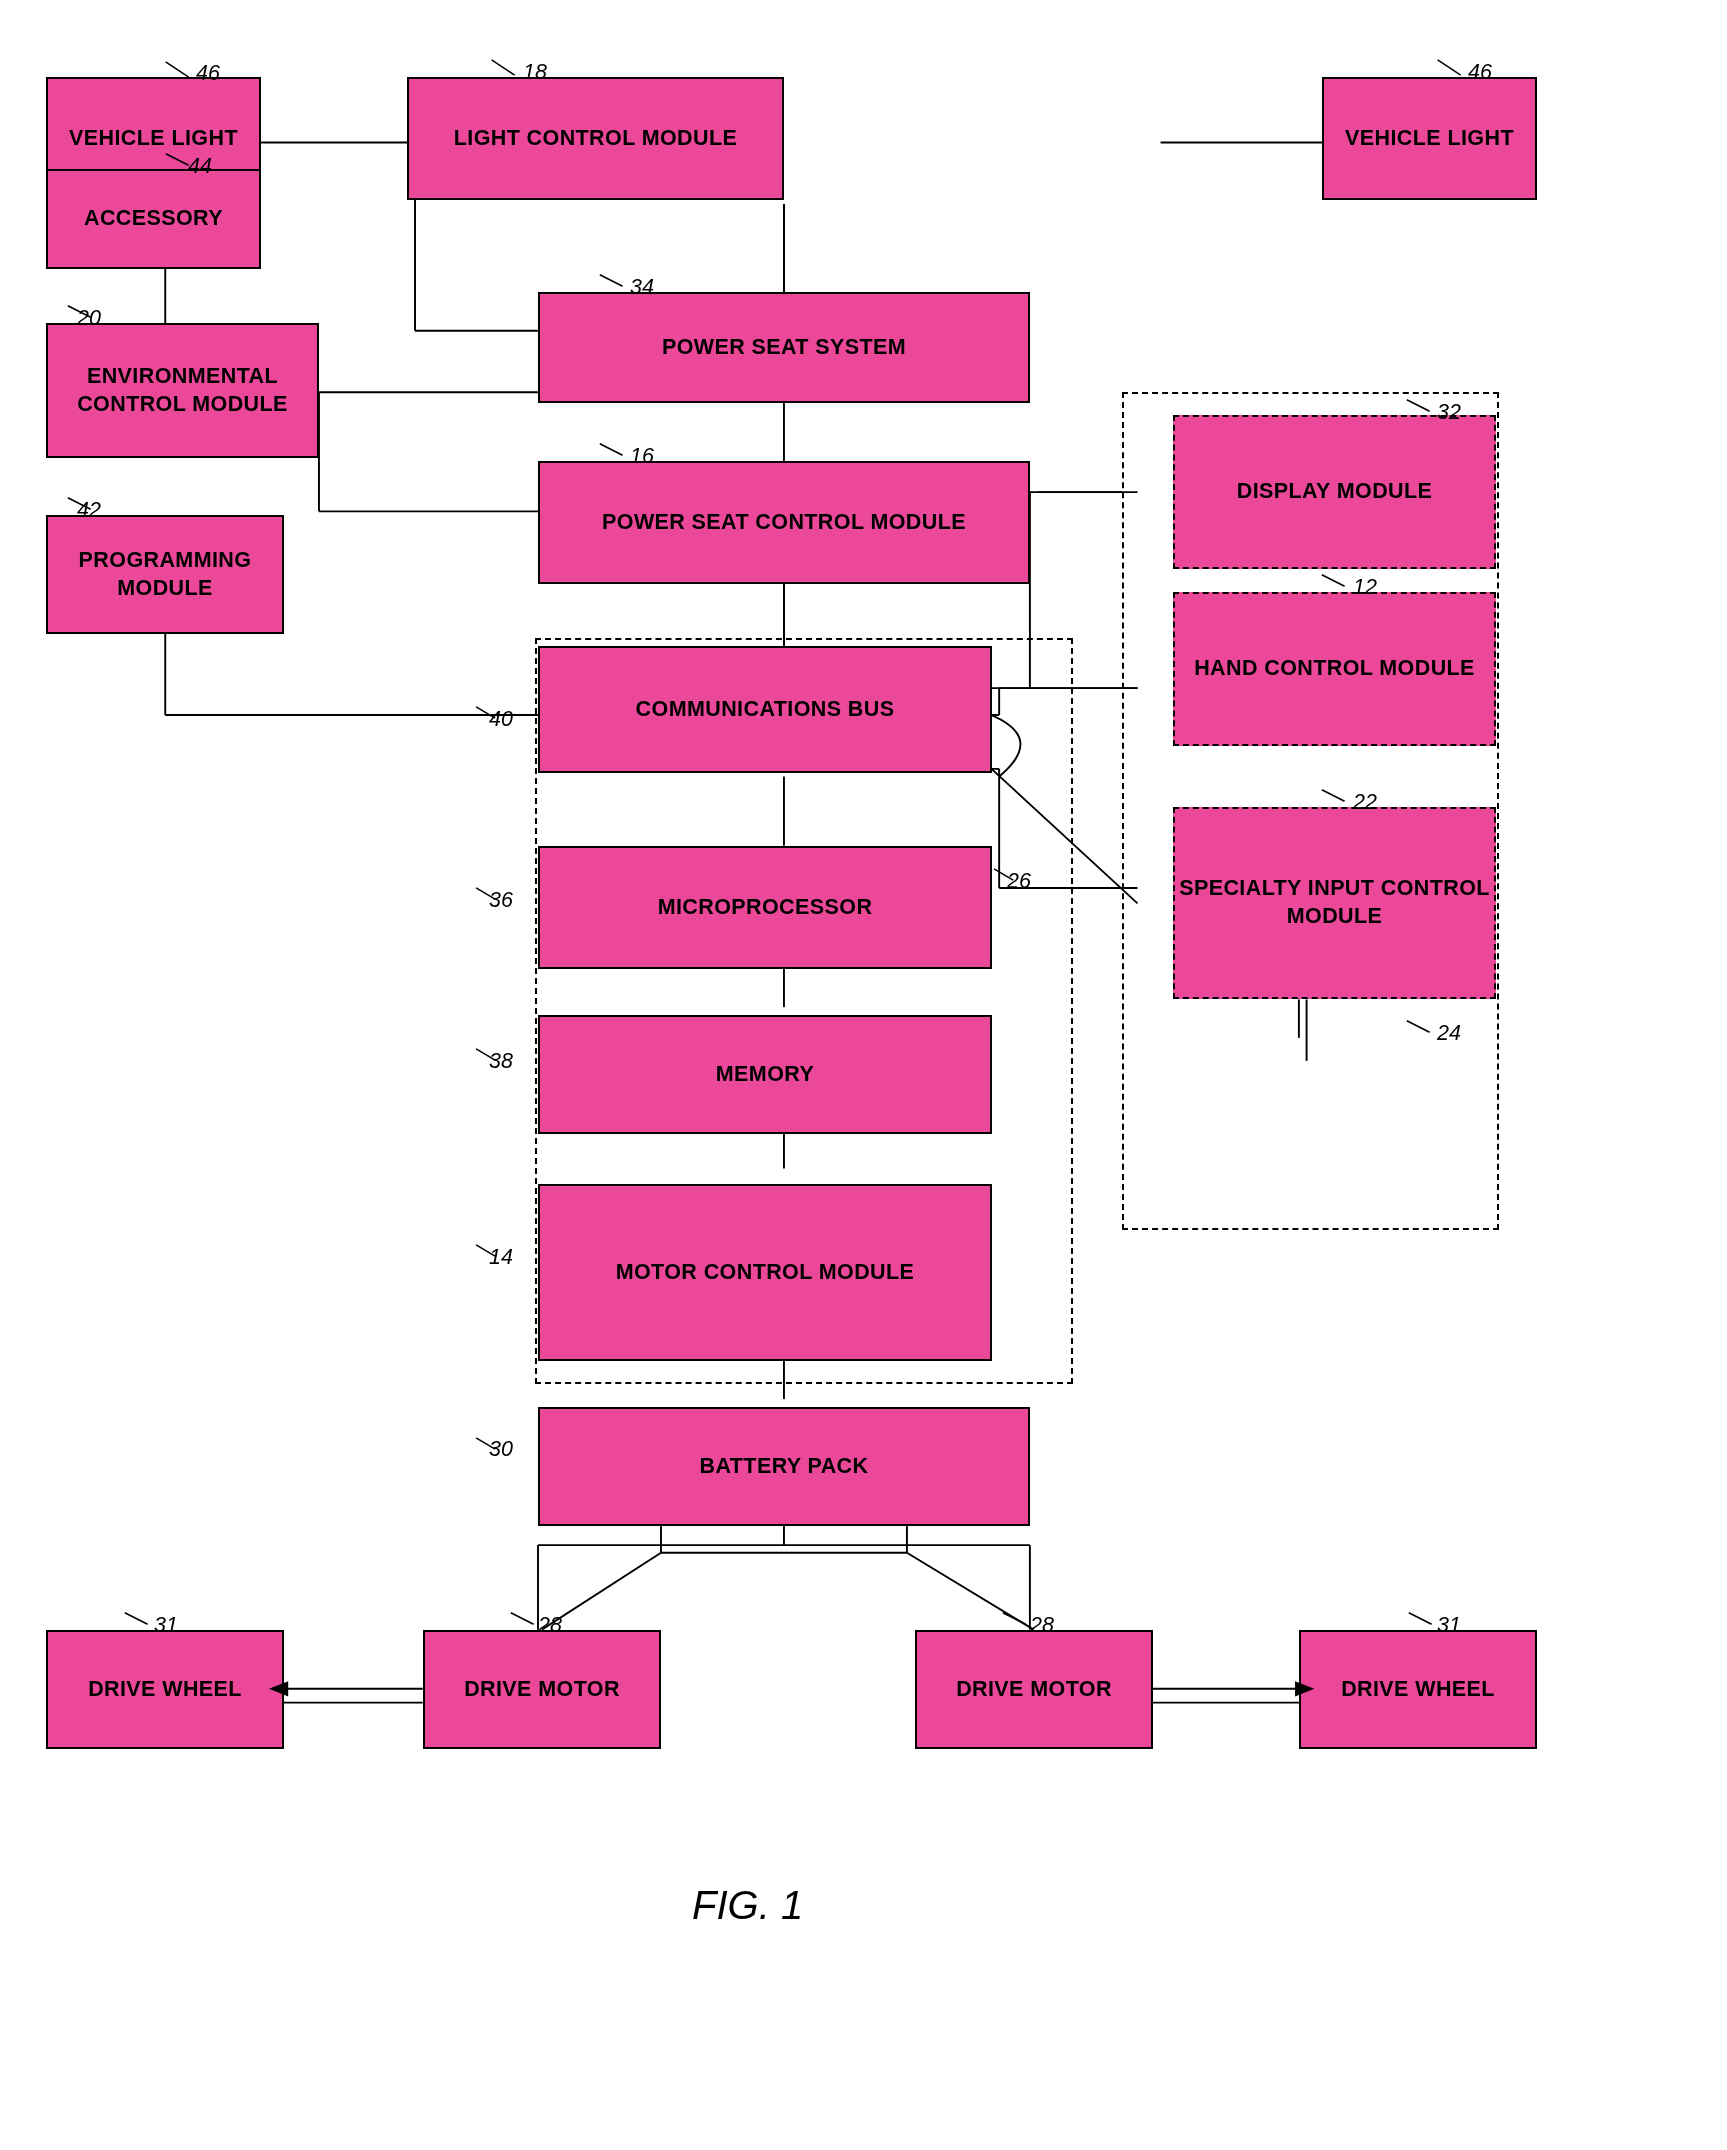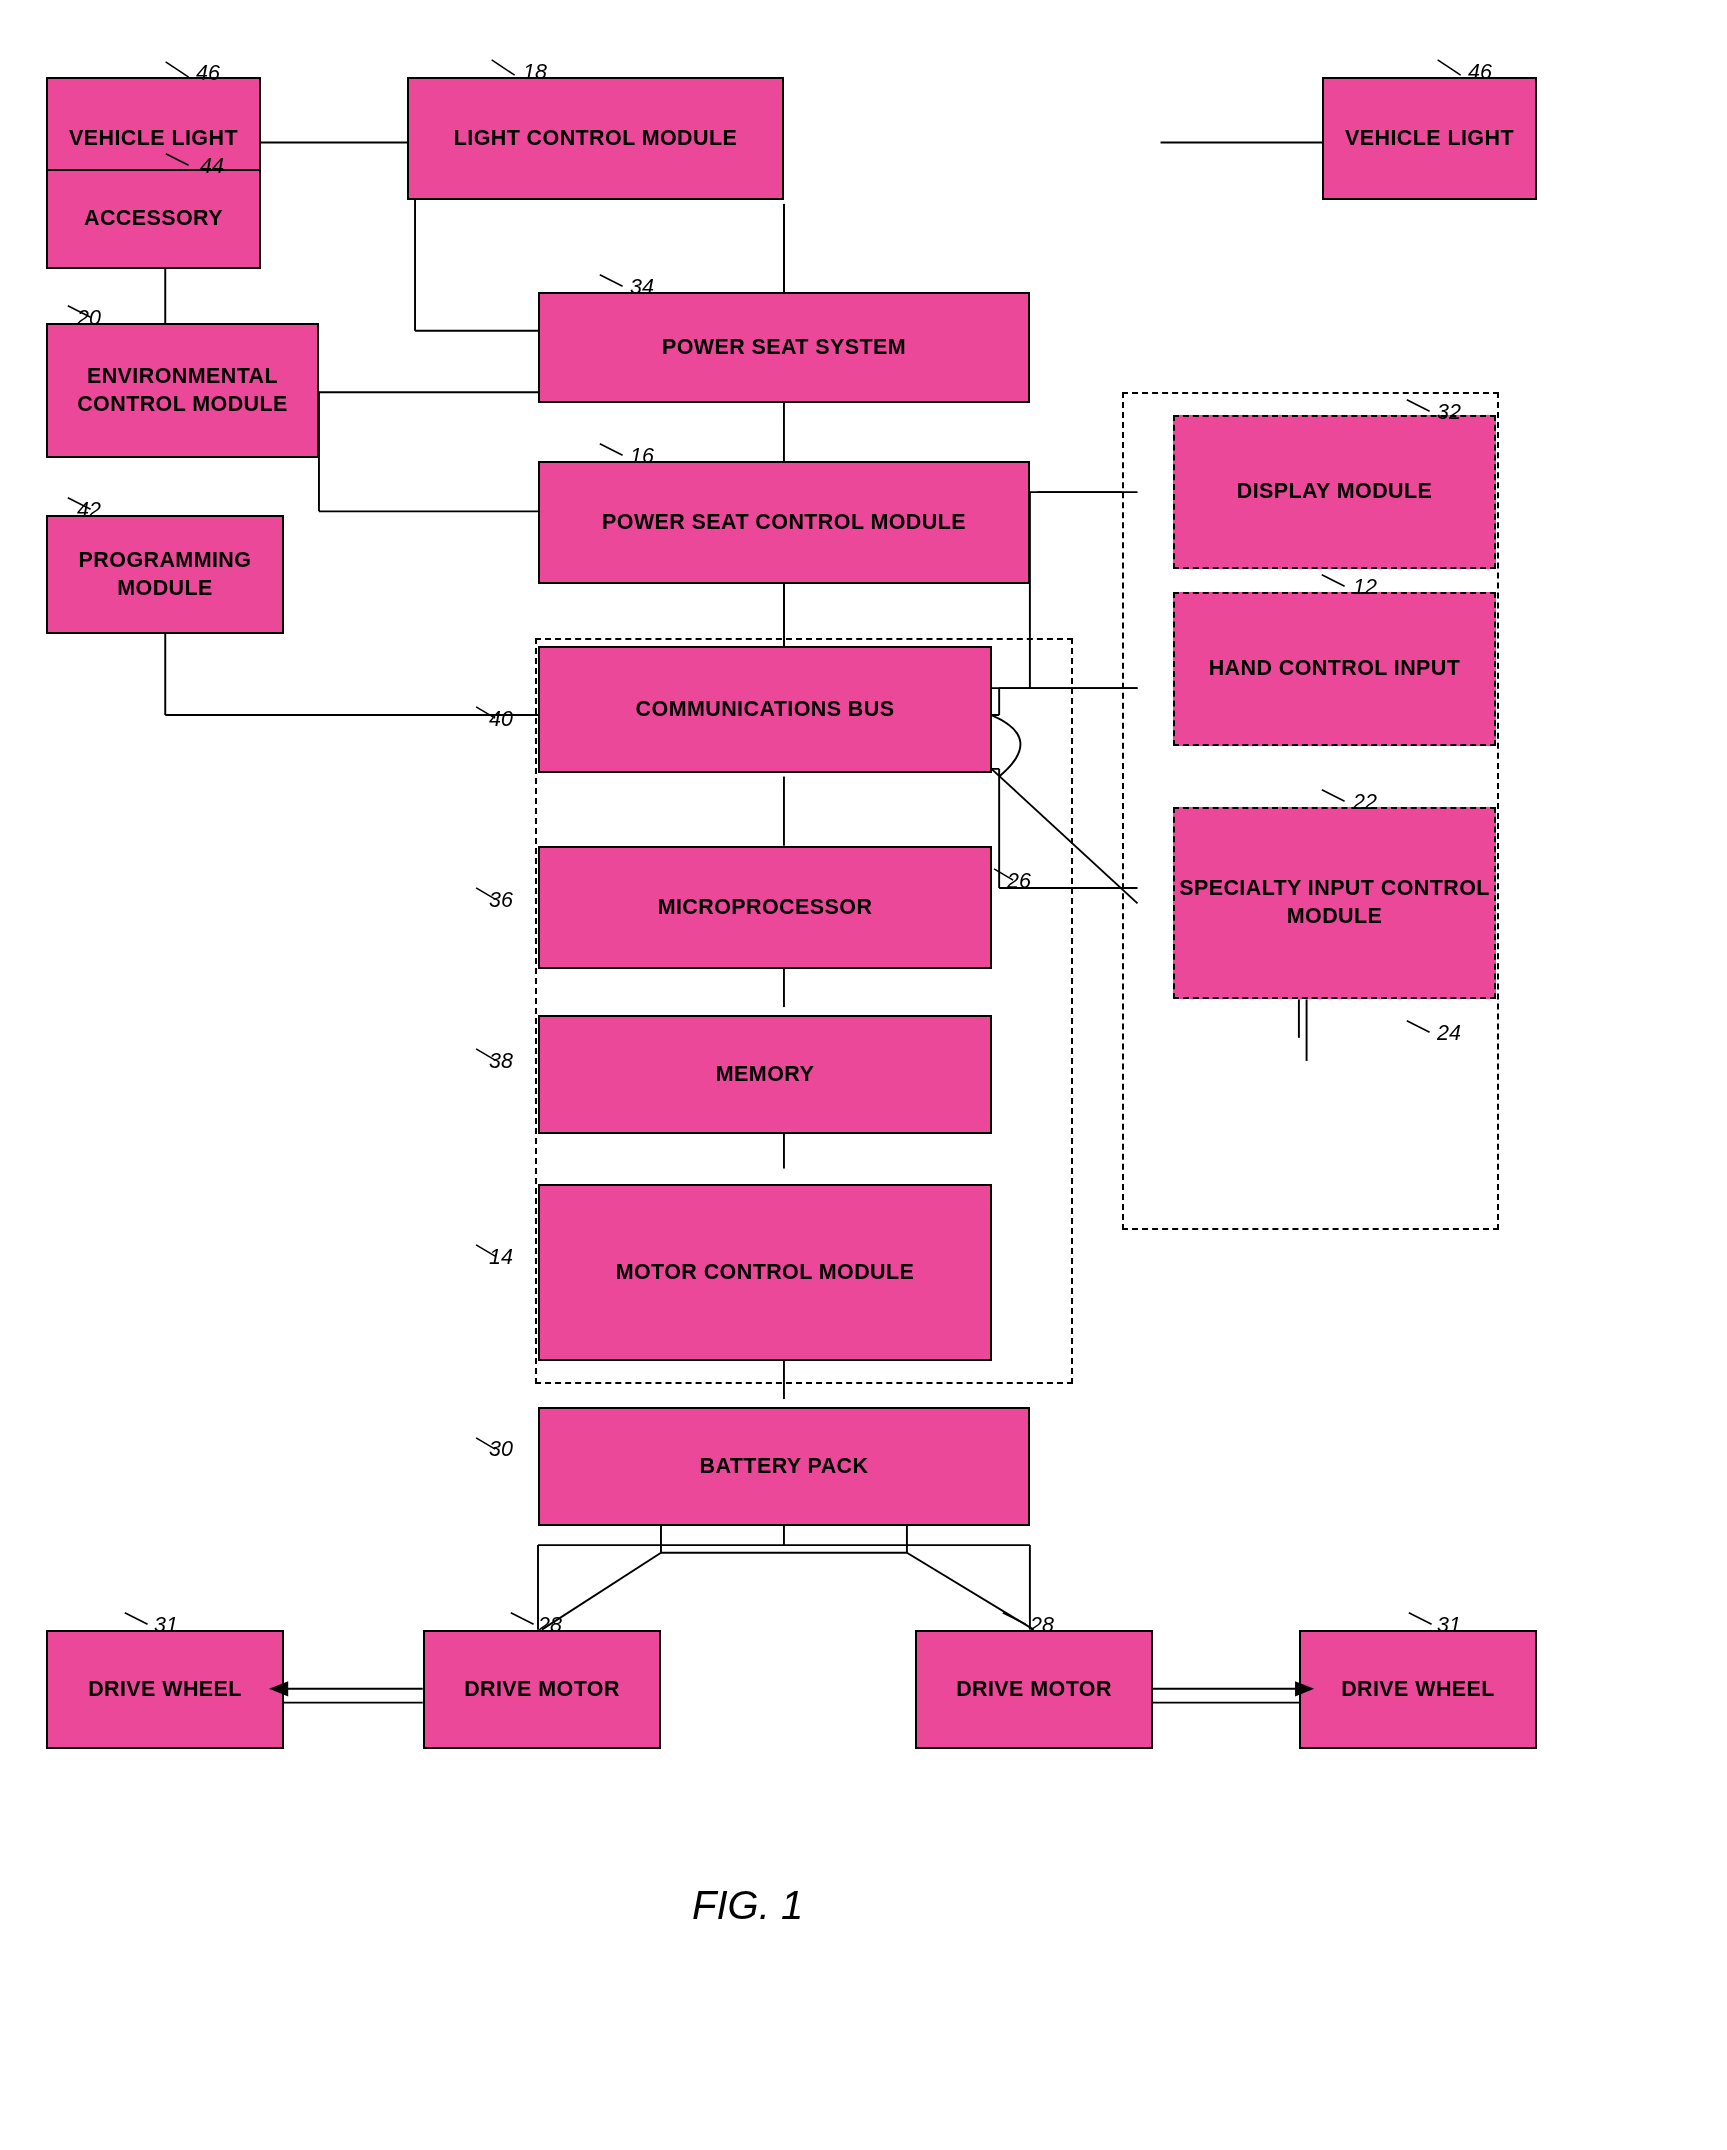--- a/index.html
+++ b/index.html
@@ -145,21 +145,21 @@
 LIGHT</span>
   </div>
   <div class="label-ref" style="left:1468px; top:60px;">46</div>
   <svg style="position:absolute; left:1430px; top:56px;" width="46" height="23" viewBox="0 0 60 30">
       <line x1="40" y1="25" x2="10" y2="5" stroke="#000" stroke-width="2"></line>
     </svg>
 
   <div class="box" style="left:46px; top:169px; width:215px; height:100px;">
     <span>ACCESSORY</span>
   </div>
-  <div class="label-ref" style="left:200px; top:154px;">44</div>
+  <div class="label-ref" style="left:188px; top:154px;">44</div>
   <svg style="position:absolute; left:158px; top:150px;" width="46" height="19" viewBox="0 0 60 25">
       <line x1="40" y1="20" x2="10" y2="5" stroke="#000" stroke-width="2"></line>
     </svg>
 
   <div class="box" style="left:538px; top:292px; width:492px; height:111px;">
     <span>POWER SEAT SYSTEM</span>
   </div>
   <div class="label-ref" style="left:630px; top:275px;">34</div>
   <svg style="position:absolute; left:592px; top:271px;" width="46" height="19" viewBox="0 0 60 25">
       <line x1="40" y1="20" x2="10" y2="5" stroke="#000" stroke-width="2"></line>
@@ -187,21 +187,21 @@
     <span>POWER SEAT
 CONTROL MODULE</span>
   </div>
   <div class="label-ref" style="left:630px; top:444px;">16</div>
   <svg style="position:absolute; left:592px; top:440px;" width="46" height="19" viewBox="0 0 60 25">
       <line x1="40" y1="20" x2="10" y2="5" stroke="#000" stroke-width="2"></line>
     </svg>
 
   <div class="box box-dashed" style="left:1138px; top:592px; width:323px; height:154px;">
     <span>HAND
-CONTROL INPUT</span>
+CONTROL MODULE</span>
   </div>
   <div class="label-ref" style="left:1353px; top:575px;">12</div>
   <svg style="position:absolute; left:1314px; top:571px;" width="46" height="19" viewBox="0 0 60 25">
       <line x1="40" y1="20" x2="10" y2="5" stroke="#000" stroke-width="2"></line>
     </svg>
 
   <div class="box" style="left:46px; top:515px; width:238px; height:119px;align-items:center;">
     <span>PROGRAMMING
 MODULE</span>
   </div>

